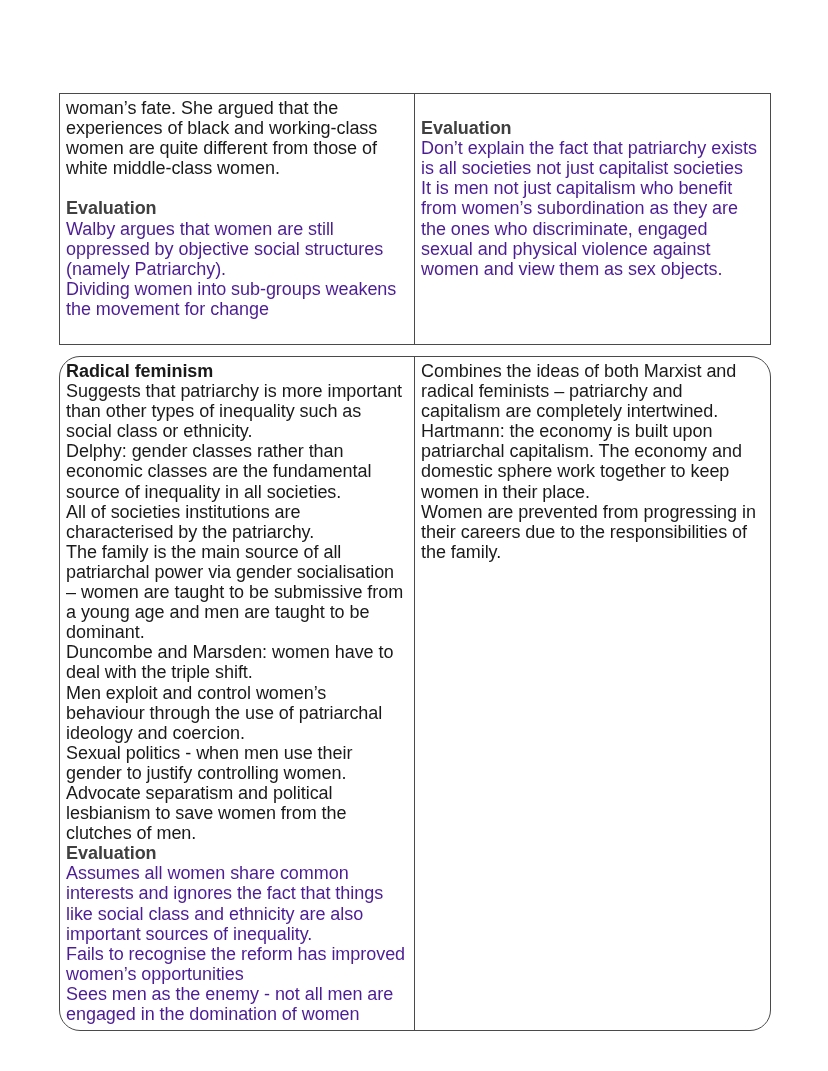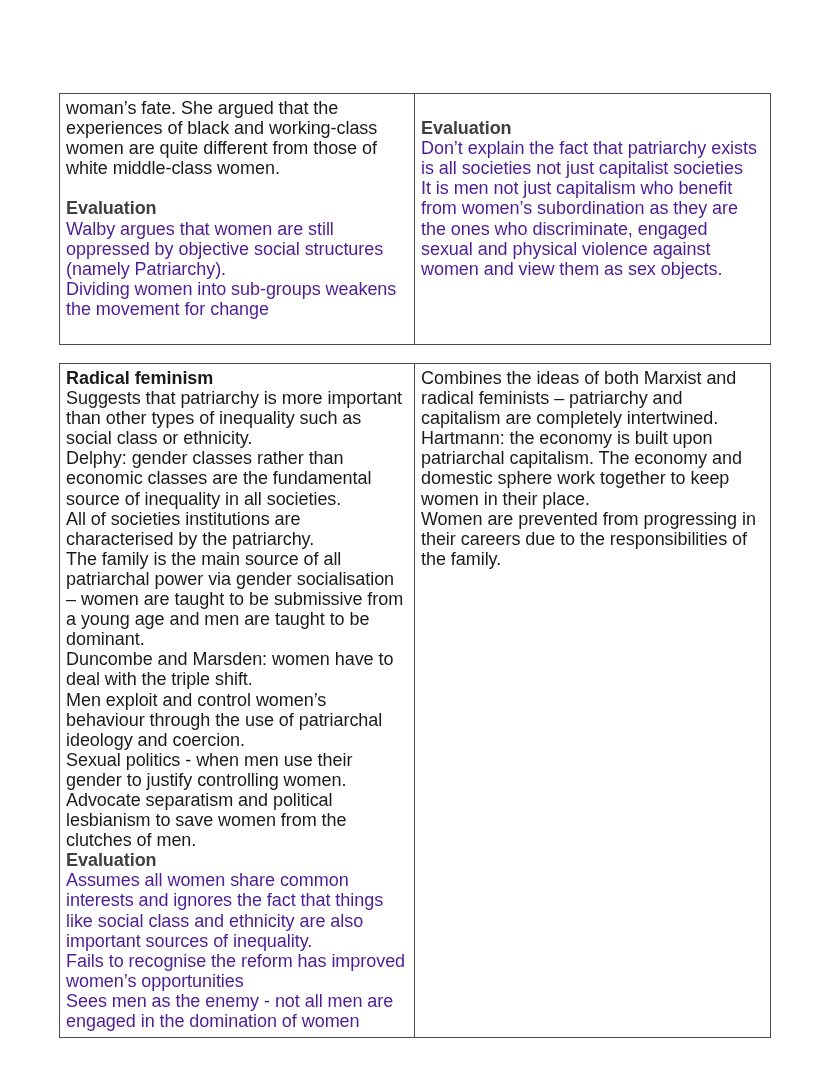--- a/index.html
+++ b/index.html
@@ -34,21 +34,22 @@
 
   .tbl-row {
     display: flex;
     width: 100%;
     box-sizing: border-box;
     border: 1px solid #4a4a4a;
     background: #ffffff;
   }
 
   .tbl-row.row-gap {
-    margin-top: 18px;
+    margin-top: 11px;
+    border-radius: 21px;
   }
 
   .cell {
     box-sizing: border-box;
     padding: 4px 6px 6px 6px;
     font-size: 18px;
     line-height: 20.1px;
     letter-spacing: -0.05px;
   }
 

